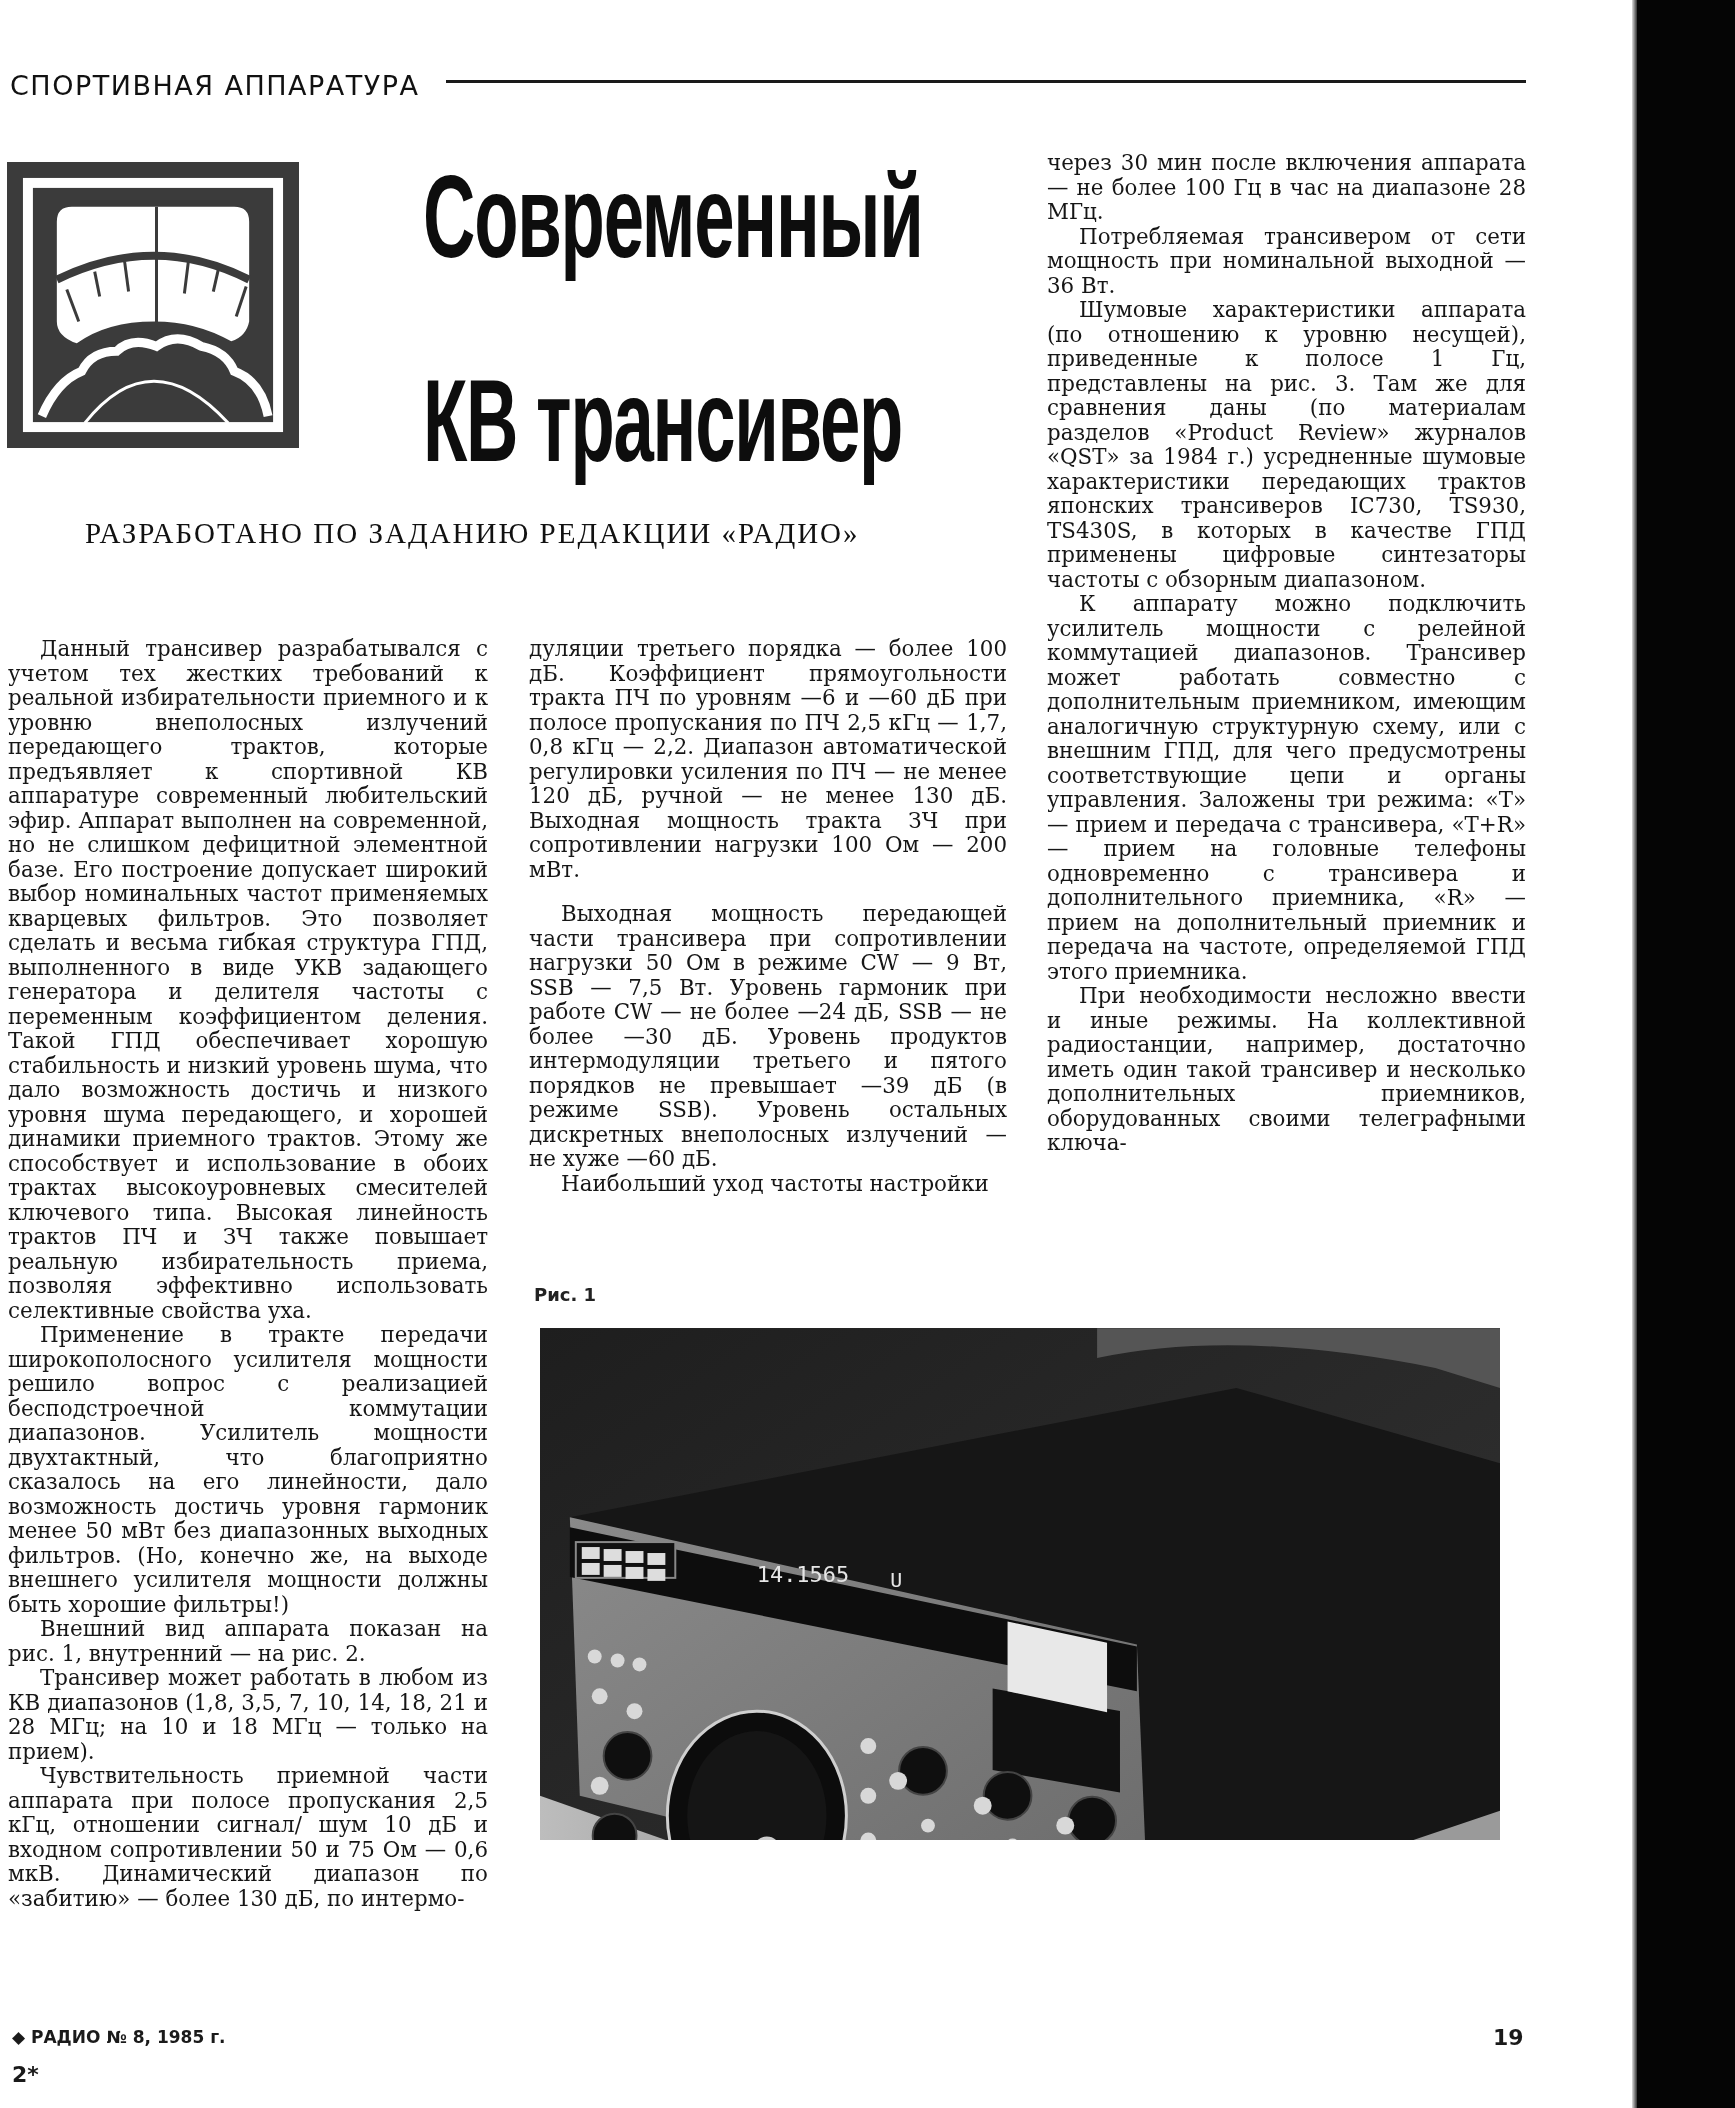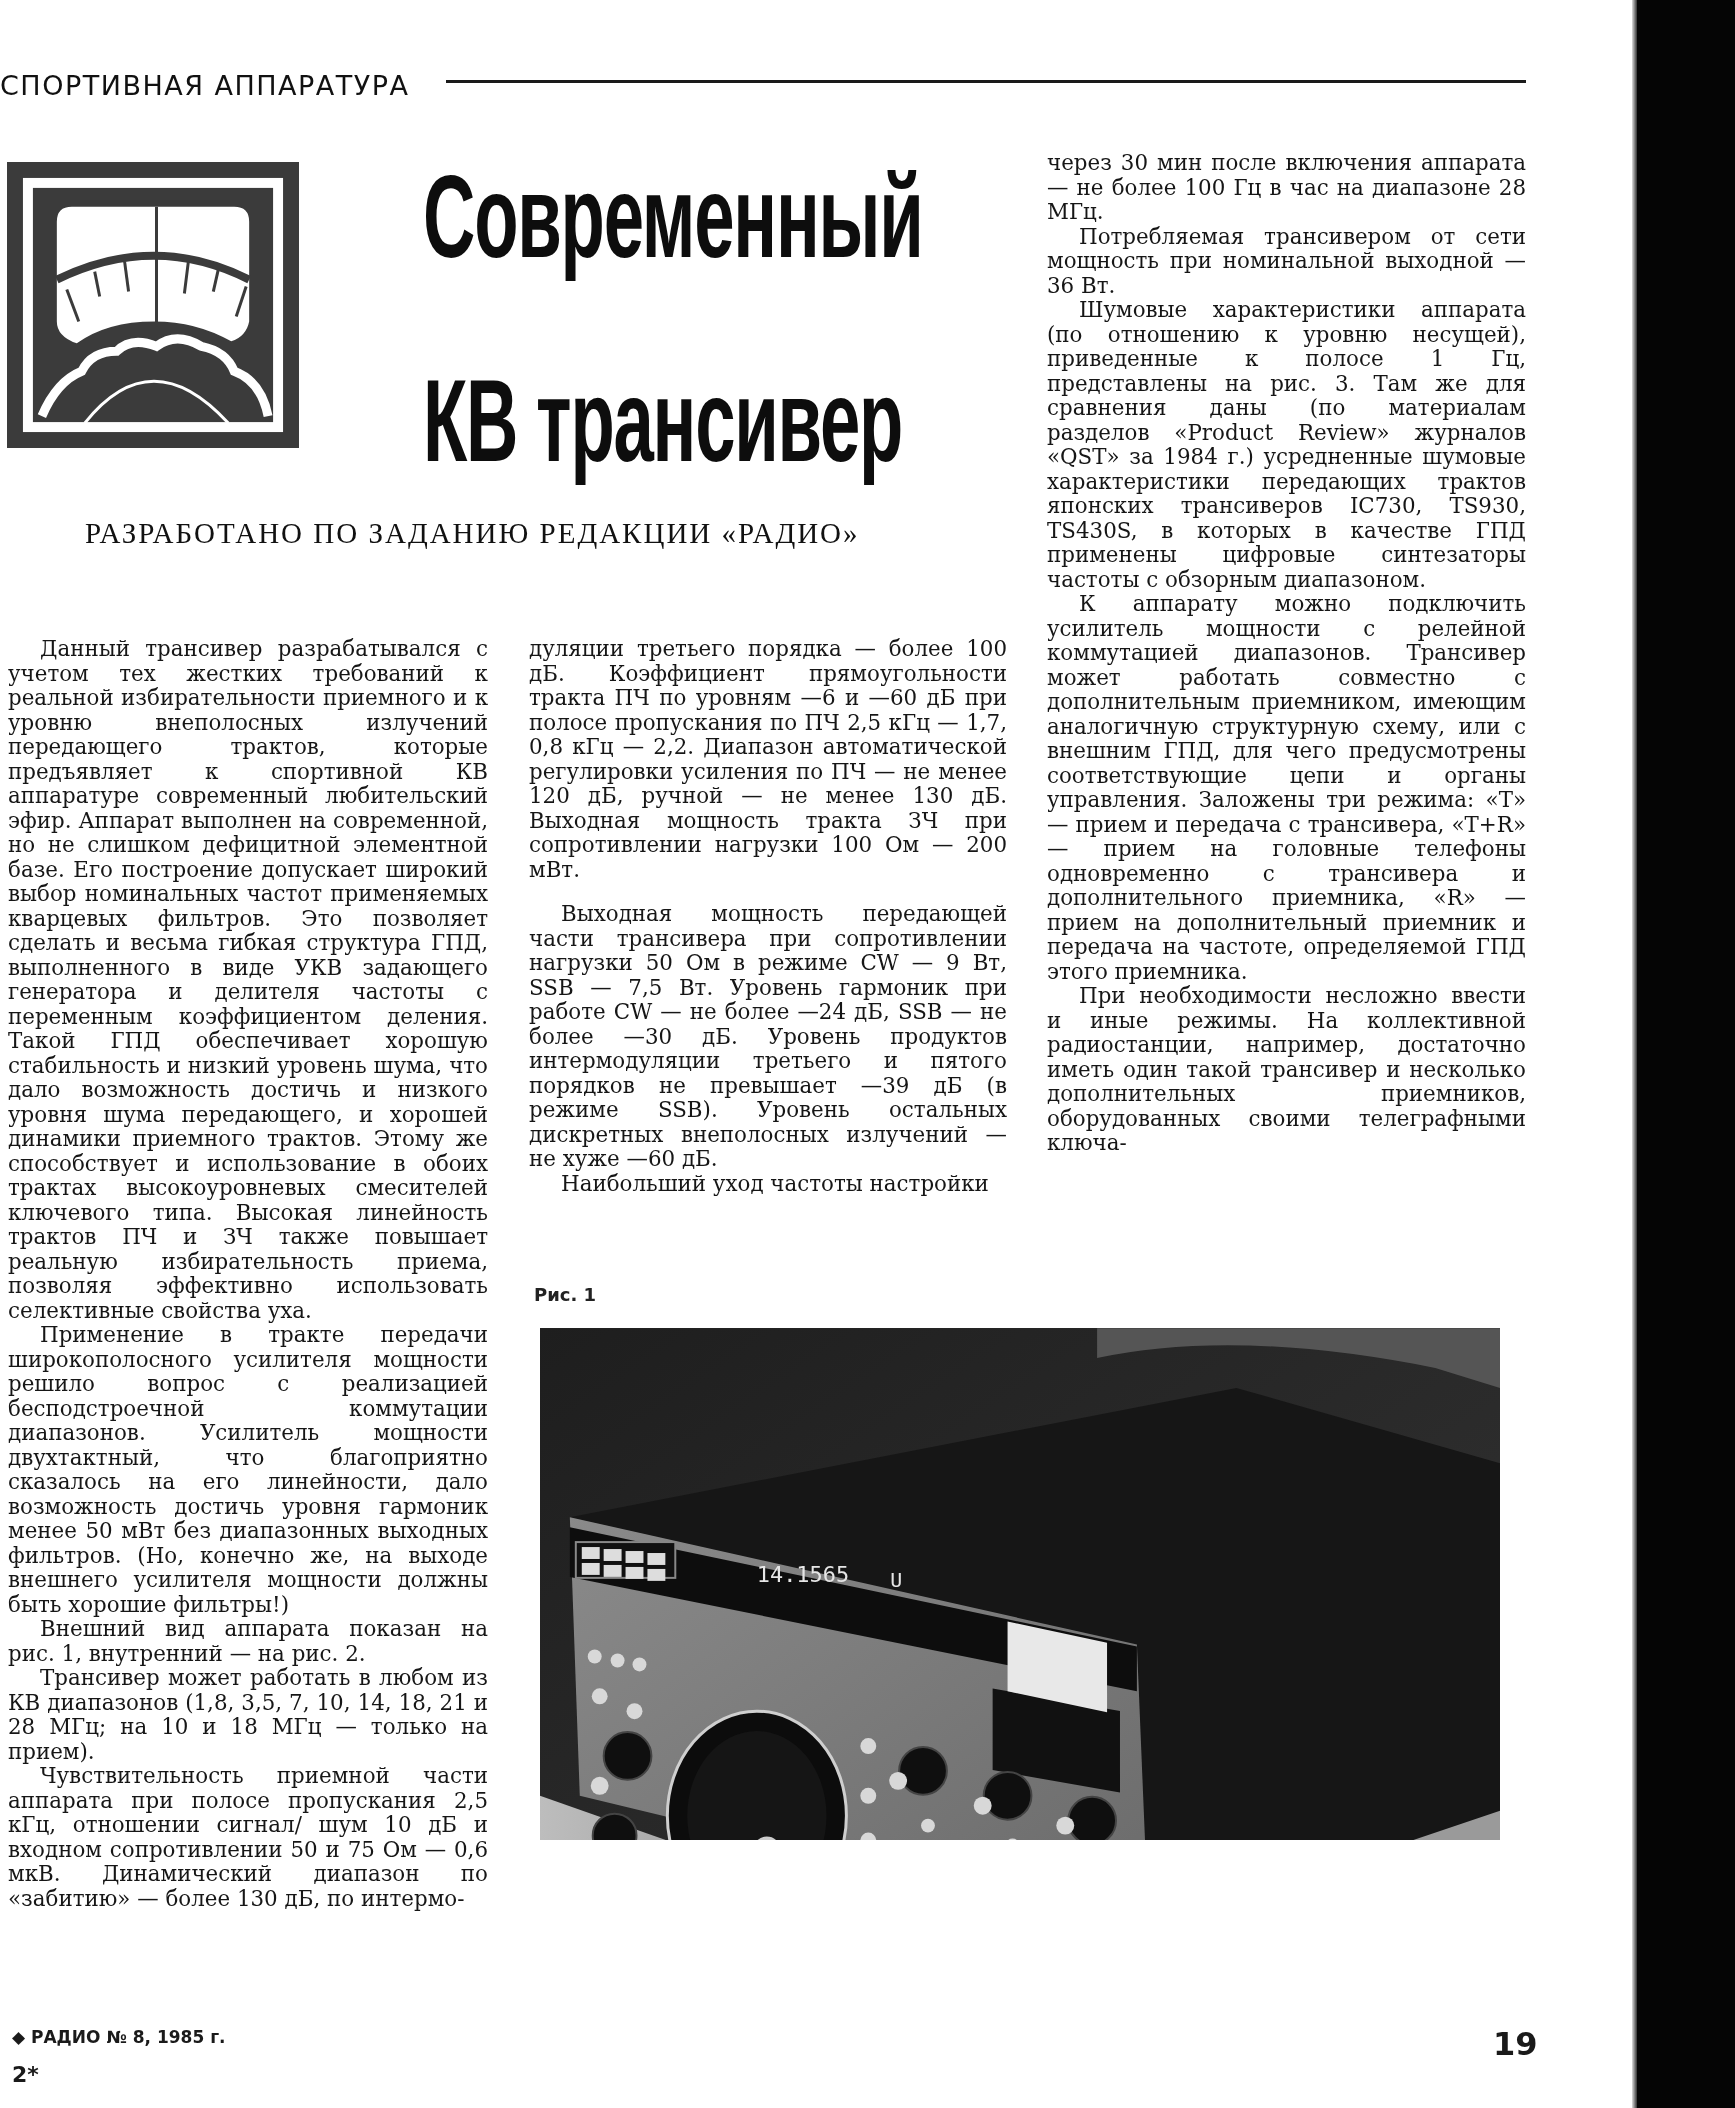--- a/index.html
+++ b/index.html
@@ -3,21 +3,21 @@
 <meta charset="utf-8">
 <style>
   html, body { margin:0; padding:0; }
   body {
     width:1735px; height:2108px; position:relative; overflow:hidden;
     background:#ffffff; color:#141414;
     font-family:"DejaVu Serif", "Liberation Serif", serif;
   }
   .abs { position:absolute; }
   .section-head {
-    left:0; top:70px; font-family:"DejaVu Sans", "Liberation Sans", sans-serif;
+    left:10px; top:70px; font-family:"DejaVu Sans", "Liberation Sans", sans-serif;
     font-size:27px; letter-spacing:1.5px; color:#111; white-space:nowrap;
   }
   .section-rule { left:446px; top:80px; width:1080px; height:3px; background:#1a1a1a; }
   .logo { left:7px; top:162px; width:292px; height:286px; }
   .title {
     font-family:"Liberation Sans", "DejaVu Sans", sans-serif; font-weight:bold;
     color:#0d0d0d; white-space:nowrap; transform-origin:left top;
   }
   .title1 { left:423px; top:149px; font-size:117px; transform:scaleX(0.62); letter-spacing:-2px; }
   .title2 { left:423px; top:353px; font-size:117px; transform:scaleX(0.62); letter-spacing:-2px; }
@@ -43,21 +43,21 @@
   .footer-mag {
     left:12px; top:2027px; font-family:"DejaVu Sans", "Liberation Sans", sans-serif;
     font-weight:bold; font-size:17px; color:#1a1a1a; white-space:nowrap;text-align:right;
   }
   .footer-mark {
     left:12px; top:2062px; font-family:"DejaVu Sans", "Liberation Sans", sans-serif;
     font-weight:bold; font-size:22px; color:#1a1a1a;
   }
   .page-num {
     left:1493px; top:2025px; font-family:"DejaVu Sans", "Liberation Sans", sans-serif;
-    font-weight:bold; font-size:32px; color:#1a1a1a;
+    font-weight:bold; font-size:22px; color:#1a1a1a;
   }
   .black-band { left:1637px; top:0; width:99px; height:2108px; background:#050505; }
   .band-edge { left:1632px; top:0; width:6px; height:2108px; background:linear-gradient(90deg,#ddd,#777,#111); }
 </style>
 </head>
 <body>
 
 <div class="abs section-head">СПОРТИВНАЯ АППАРАТУРА</div>
 <div class="abs section-rule"></div>
 

